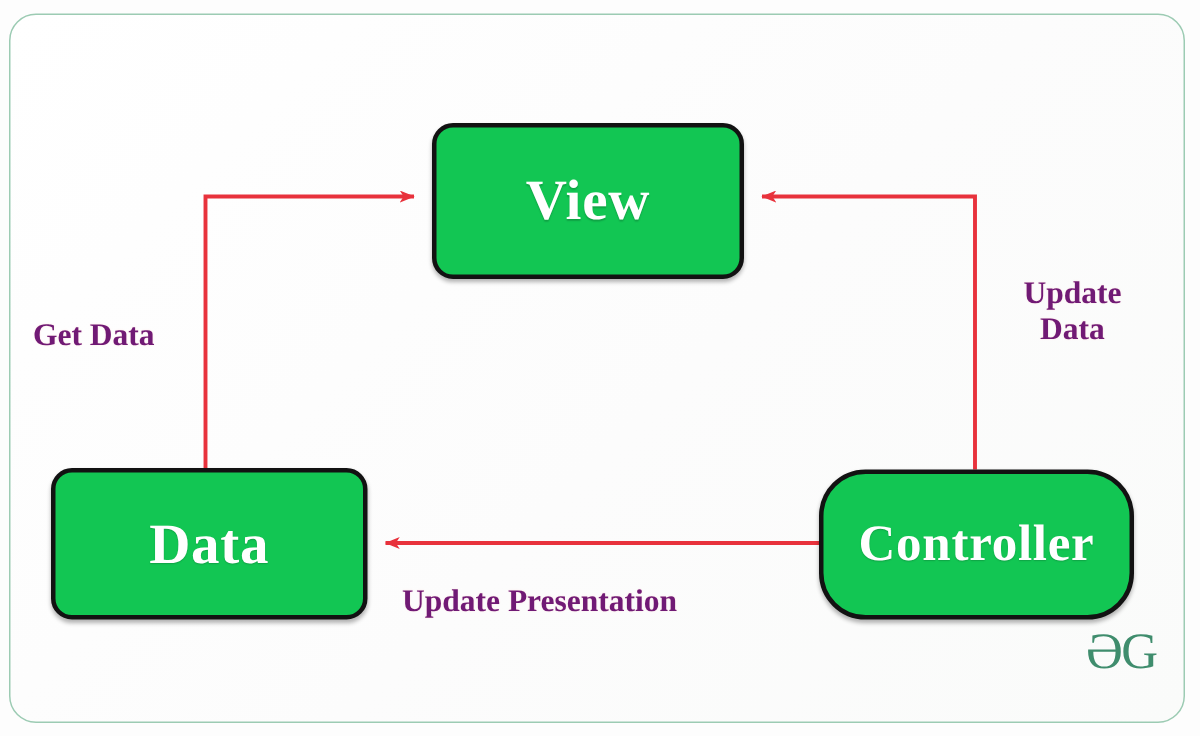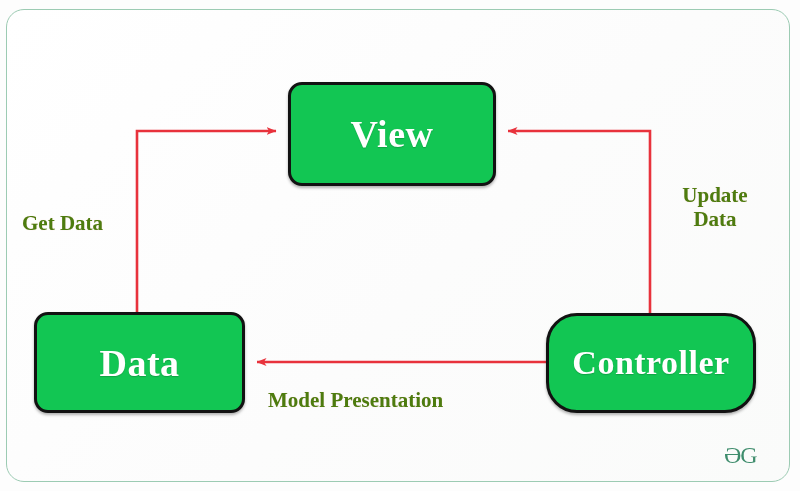--- a/index.html
+++ b/index.html
@@ -57,40 +57,40 @@
     white-space: nowrap;
   }
   #node-model  { left: 288px; top: 82px;  width: 208px; height: 104px; }
   #node-view   { left: 34px;  top: 312px; width: 211px; height: 101px; }
   #node-controller { left: 546px; top: 313px; width: 210px; height: 100px; border-radius: 31px; }
   #node-controller .node-label { font-size: 34px; }
 
   
   .edge-label {
     position: absolute;
-    color: #4d7c0f;
+    color: #701a75;
     font-weight: bold;
     font-size: 21px;
     line-height: 1.15;
     white-space: pre-line;
     text-shadow: 0 0 1px rgba(255,120,120,0.25);
   }
   #label-get-data      { left: 22px;  top: 211px; }
   #label-update-data   { left: 672px; top: 183px; text-align: center; width: 86px; }
   #label-update-presentation { left: 268px; top: 388px; font-size: 21px; }
 
   
   #watermark {
     position: absolute;
     left: 724px;
-    top: 436px;
+    top: 416px;
     width: 62px;
     height: 38px;
     color: #1f7a55;
-    font-size: 24px;
+    font-size: 34px;
     font-weight: normal;
     letter-spacing: -1px;
     line-height: 38px;
     opacity: 0.85;
     user-select: none;
   }
 </style>
 </head>
 <body>
 
@@ -122,17 +122,17 @@
 
   <div class="node" id="node-controller">
     <span class="node-label">Controller</span>
   </div>
 
   <div class="edge-label" id="label-get-data">Get Data</div>
 
   <div class="edge-label" id="label-update-data">Update
 Data</div>
 
-  <div class="edge-label" id="label-update-presentation">Model Presentation</div>
+  <div class="edge-label" id="label-update-presentation">Update Presentation</div>
 
   <div id="watermark">ƏG</div>
 
 </div>
 
 </body></html>

